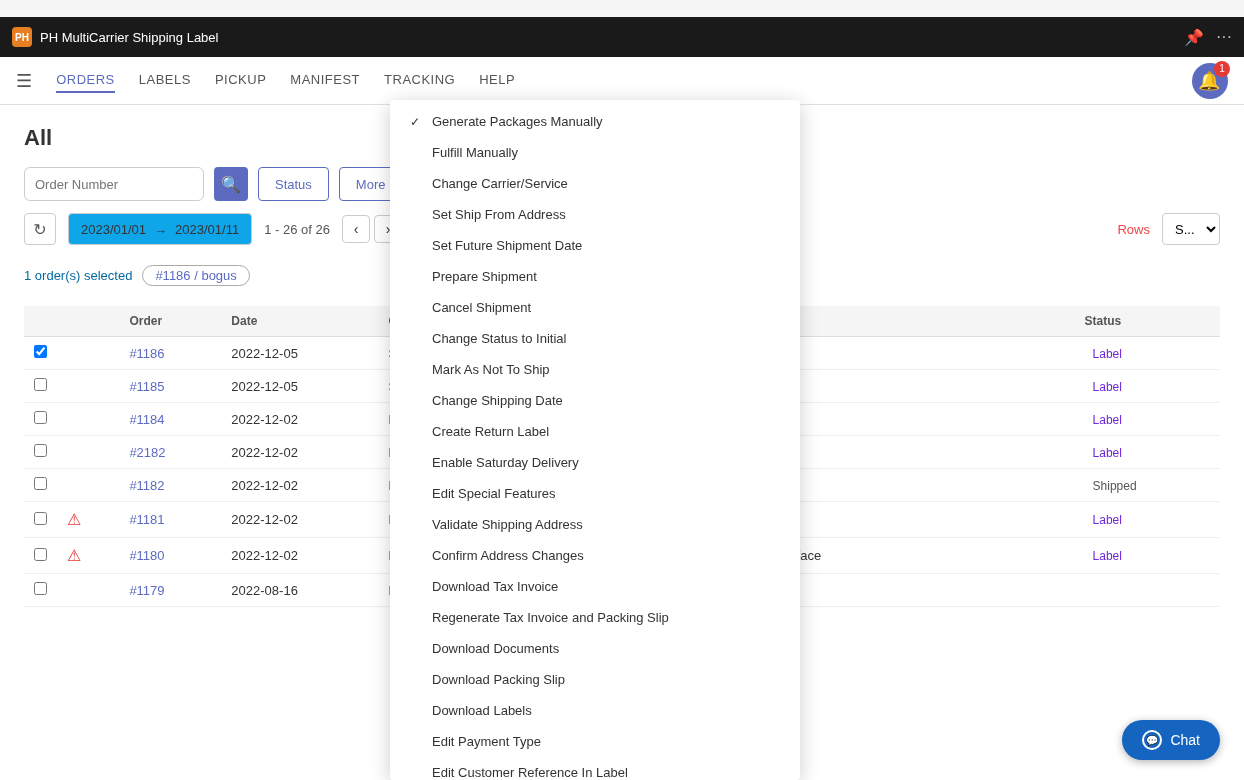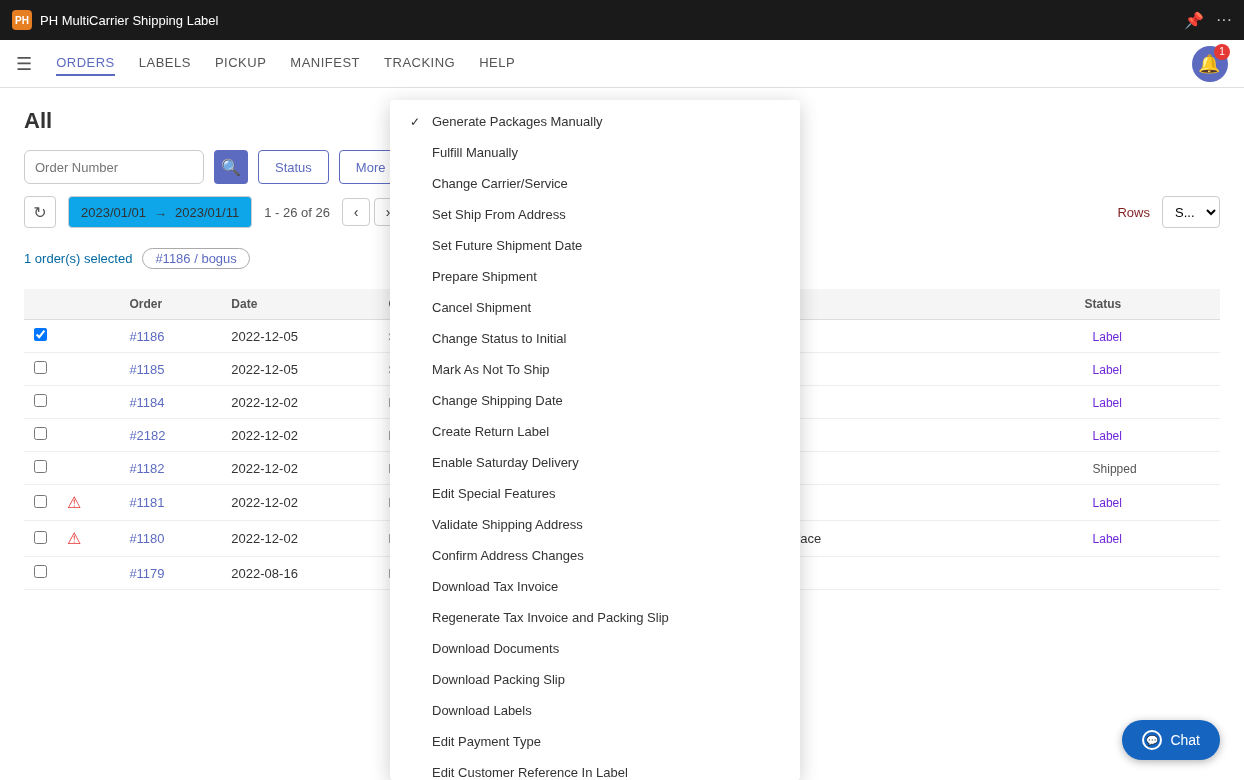--- a/index.html
+++ b/index.html
@@ -7,20 +7,21 @@
 
     
     .title-bar {
       background: #1a1a1a;
       color: #fff;
       display: flex;
       align-items: center;
       justify-content: space-between;
       padding: 4px 12px;
       height: 40px;
+      margin-top: 17px;
     }
     .title-bar-left { display: flex; align-items: center; gap: 8px; }
     .app-icon { width: 20px; height: 20px; background: #e67e22; border-radius: 4px; display: flex; align-items: center; justify-content: center; font-size: 10px; color: #fff; font-weight: bold; }
     .title-bar-title { font-size: 13px; }
     .title-bar-right { display: flex; align-items: center; gap: 12px; color: #ccc; font-size: 16px; }
 
     
     .nav-bar {
       background: #fff;
       border-bottom: 1px solid #e0e0e0;
@@ -89,21 +90,21 @@
       font-size: 13px; color: #333; display: flex; align-items: center; gap: 8px;
       background: #0ea5e9; height: 32px;
     }
     .pagination-info { font-size: 13px; color: #555; }
     .pagination-btns { display: flex; gap: 4px; }
     .page-btn {
       border: 1px solid #ccc; border-radius: 4px; width: 28px; height: 28px;
       display: flex; align-items: center; justify-content: center;
       cursor: pointer; background: #fff; font-size: 14px; color: #333;
     }
-    .rows-label { margin-left: auto; font-size: 13px; color: #7f1d1d; padding-left: 19px; }
+    .rows-label { margin-left: auto; font-size: 13px; color: #ef4444; padding-left: 19px; }
     .rows-select {
       border: 1px solid #ccc; border-radius: 4px; padding: 4px 8px;
       font-size: 13px; background: #fff; height: 32px;
     }
     .pickup-btn {
       background: #1565c0; color: #fff; border: none; border-radius: 4px;
       padding: 6px 16px; font-size: 13px; cursor: pointer; height: 32px;
     }
 
     

